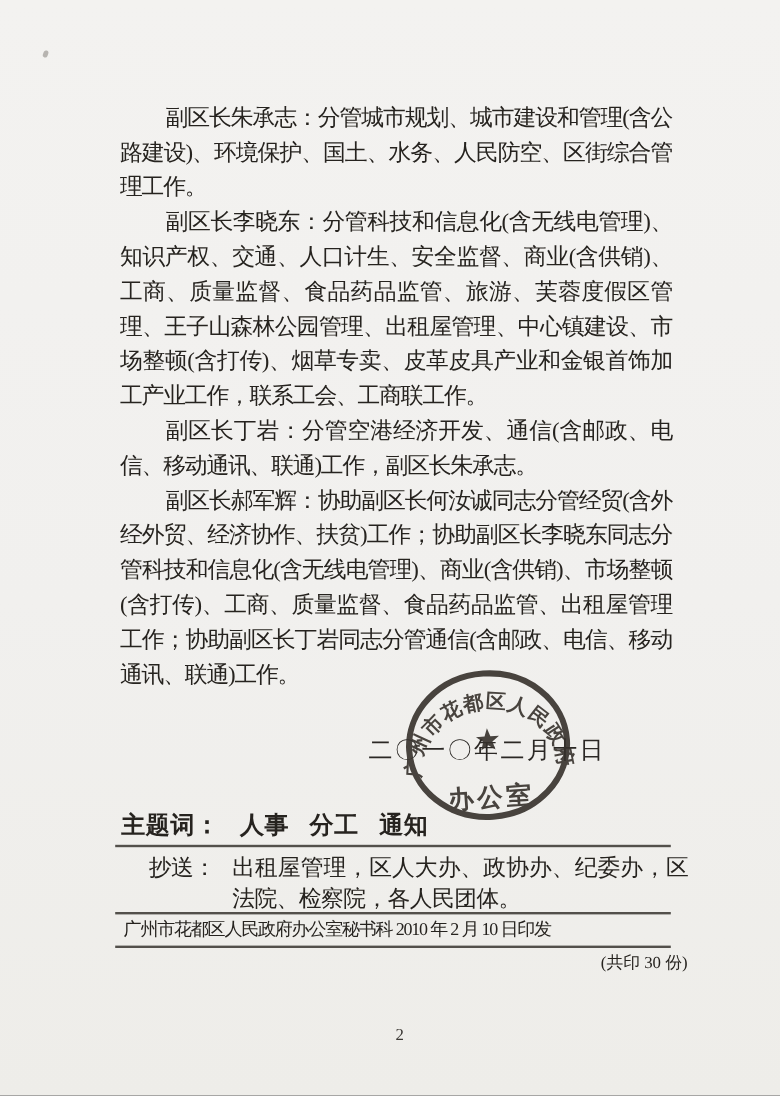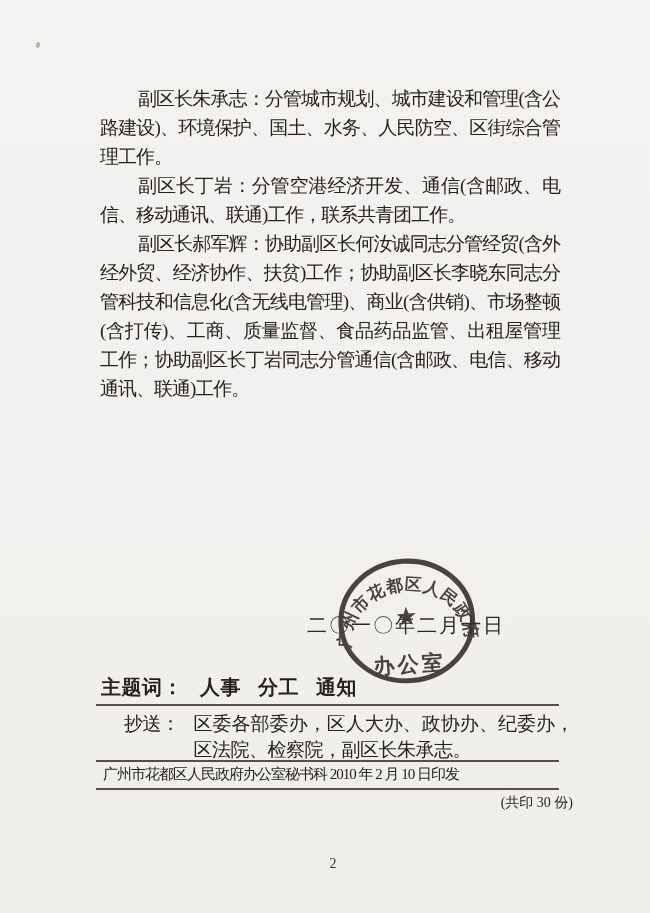--- a/index.html
+++ b/index.html
@@ -72,21 +72,22 @@
 </style>
 </head>
 <body>
 
 <div class="page">
 
   <div class="scan-mark"></div>
 
   <div class="body-text">
     <p>副区长朱承志：分管城市规划、城市建设和管理(含公路建设)、环境保护、国土、水务、人民防空、区街综合管理工作。</p>
-    <p>副区长丁岩：分管空港经济开发、通信(含邮政、电信、移动通讯、联通)工作，联系共青团工作。</p>
+    <p>副区长李晓东：分管科技和信息化(含无线电管理)、知识产权、交通、人口计生、安全监督、商业(含供销)、工商、质量监督、食品药品监管、旅游、芙蓉度假区管理、王子山森林公园管理、出租屋管理、中心镇建设、市场整顿(含打传)、烟草专卖、皮革皮具产业和金银首饰加工产业工作，联系工会、工商联工作。</p>
+    <p>副区长丁岩：分管空港经济开发、通信(含邮政、电信、移动通讯、联通)工作，副区长朱承志。</p>
     <p>副区长郝军辉：协助副区长何汝诚同志分管经贸(含外经外贸、经济协作、扶贫)工作；协助副区长李晓东同志分管科技和信息化(含无线电管理)、商业(含供销)、市场整顿(含打传)、工商、质量监督、食品药品监管、出租屋管理工作；协助副区长丁岩同志分管通信(含邮政、电信、移动通讯、联通)工作。</p>
   </div>
 
   <div class="date-line">二〇一〇年二月十日</div>
 
   <svg class="seal" viewBox="0 0 150 140" xmlns="http://www.w3.org/2000/svg">
     <defs>
       <path id="sealArc" d="M 19 96 A 57 51 0 1 1 131 96" fill="none"></path>
     </defs>
     <ellipse cx="75" cy="66" rx="65" ry="59" fill="none" stroke="#36312c" stroke-width="5"></ellipse>
@@ -101,21 +102,21 @@
     <span>主题词：</span>
     <span class="term">人事</span>
     <span class="term">分工</span>
     <span class="term">通知</span>
   </div>
 
   <div class="rule rule-1"></div>
 
   <div class="cc-row">
     <span class="cc-label">抄送：</span>
-    <span class="cc-text">区委各部委办，区人大办、政协办、纪委办，区法院、检察院，副区长朱承志。</span>
+    <span class="cc-text">出租屋管理，区人大办、政协办、纪委办，区法院、检察院，各人民团体。</span>
   </div>
 
   <div class="rule rule-2"></div>
 
   <div class="issuer-row">广州市花都区人民政府办公室秘书科  2010 年 2 月 10 日印发</div>
 
   <div class="rule rule-3"></div>
 
   <div class="copies-row">(共印 30 份)</div>
 

